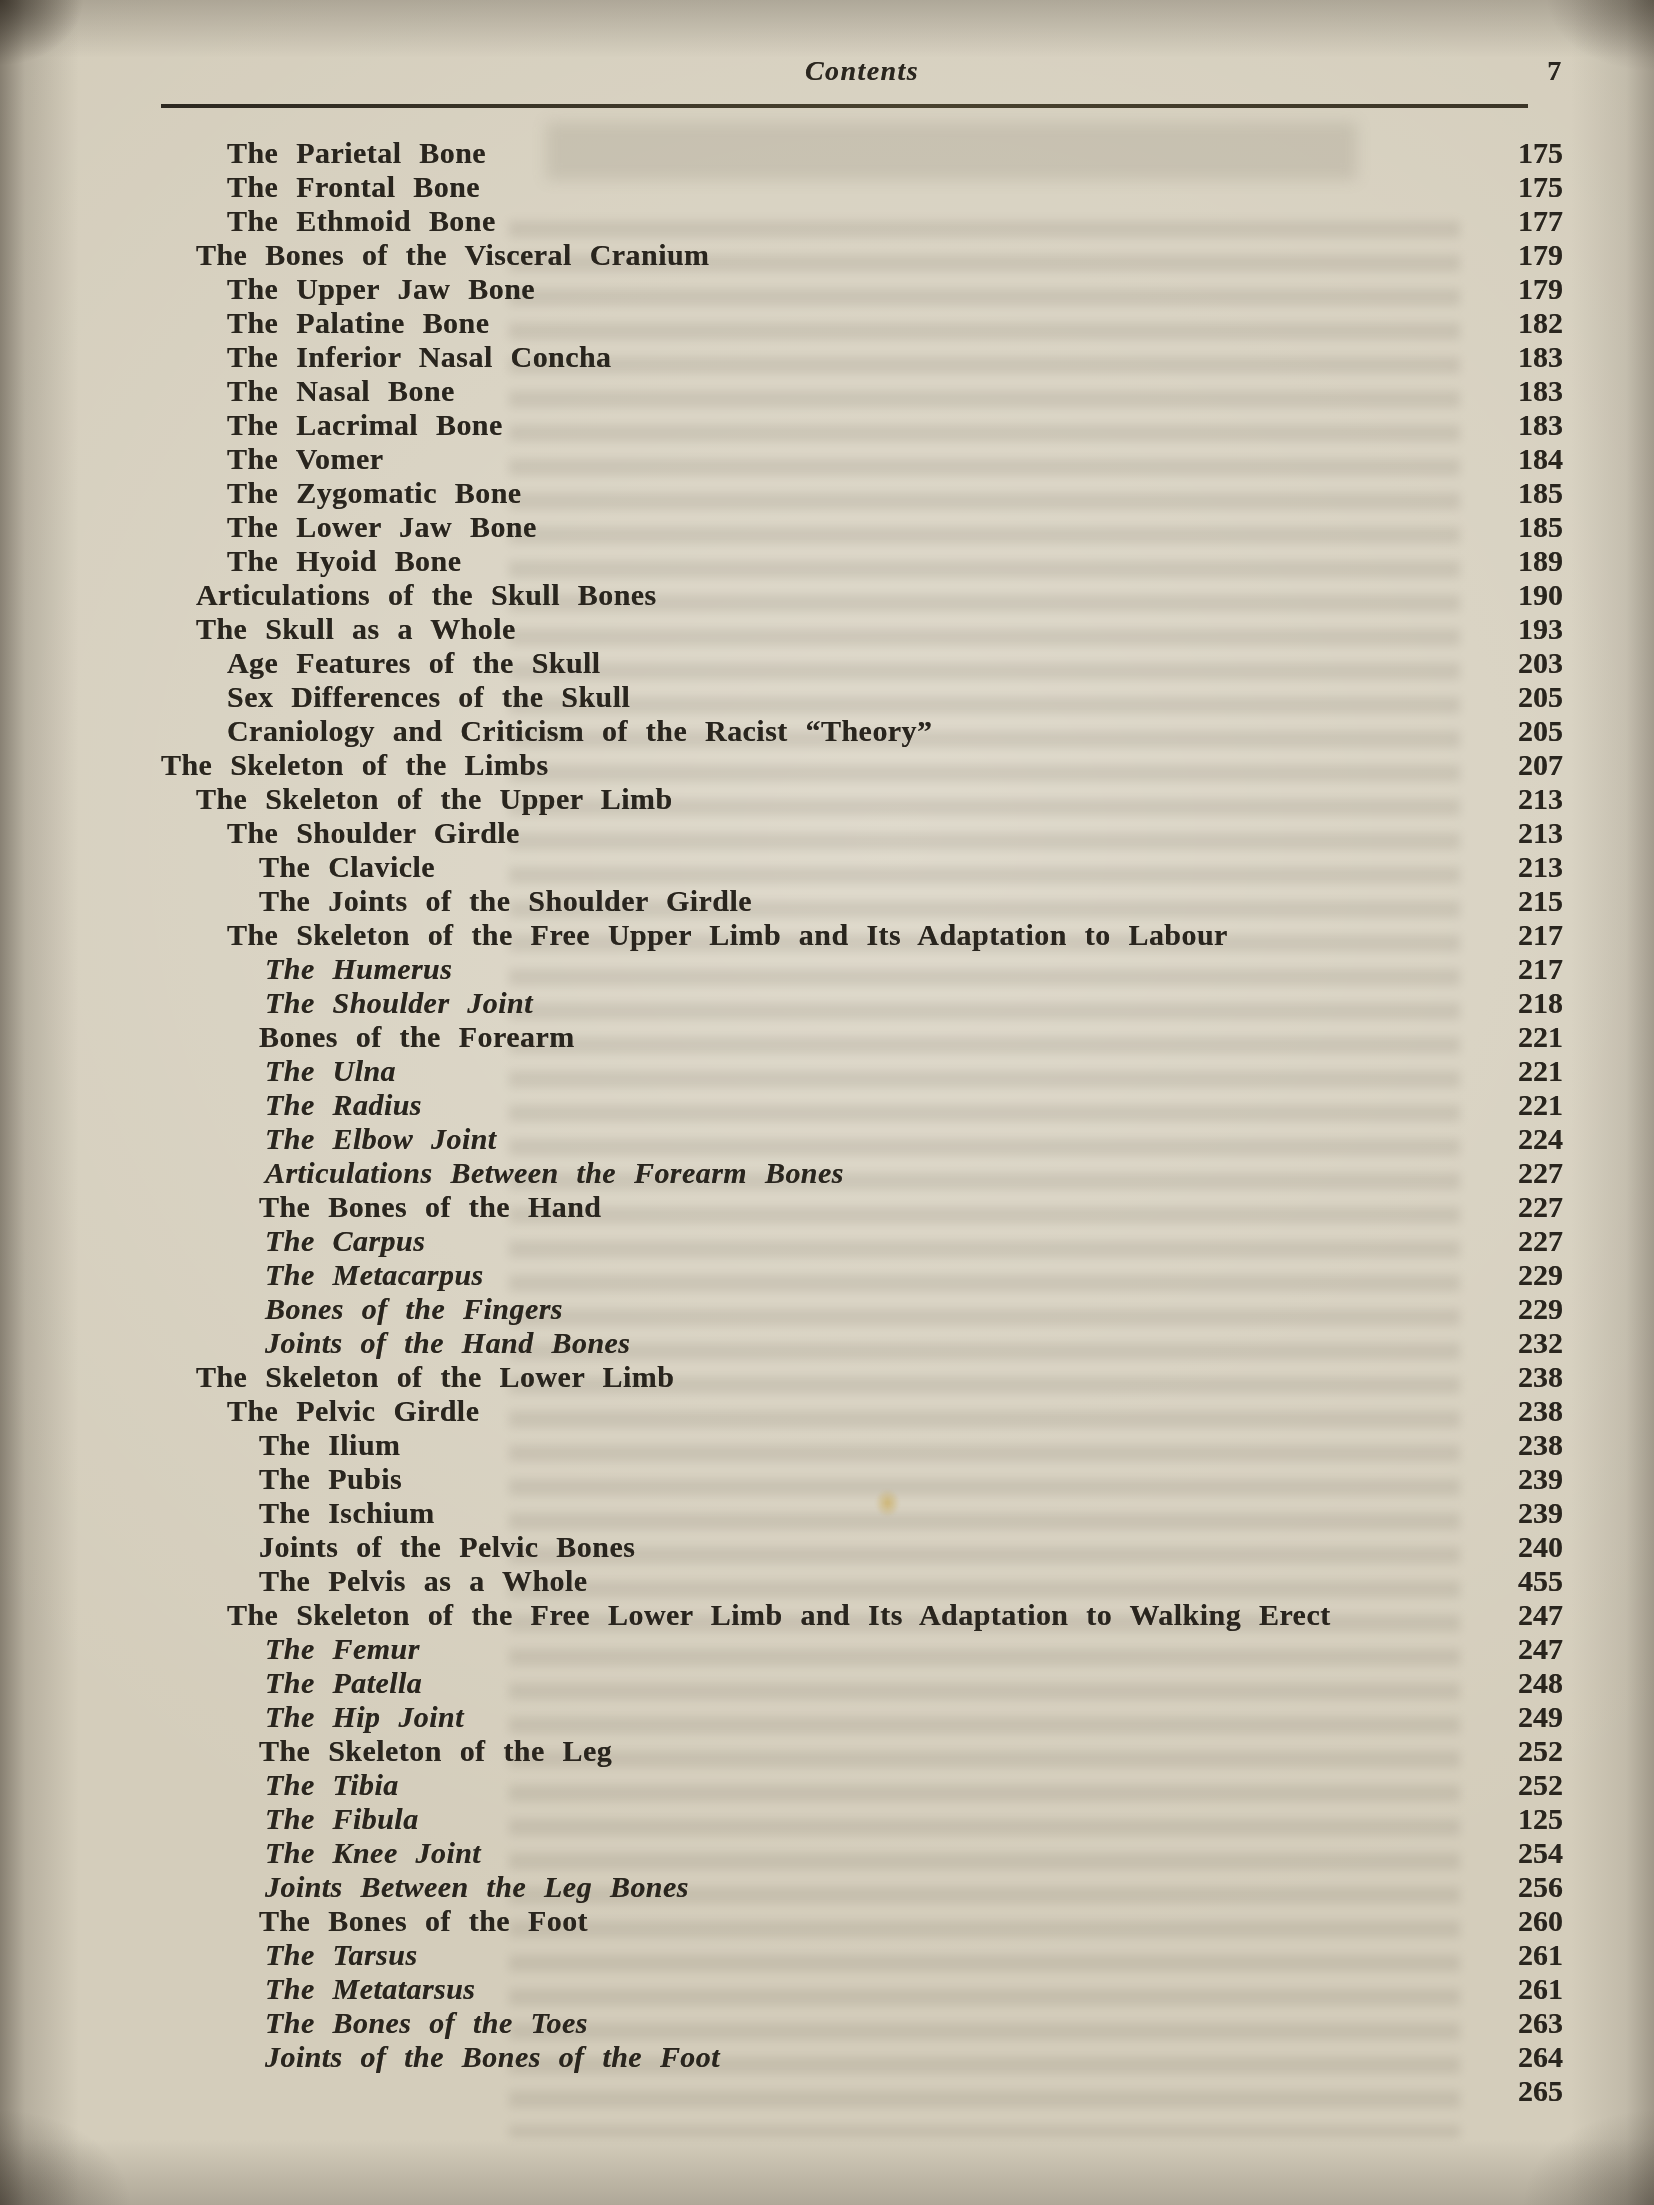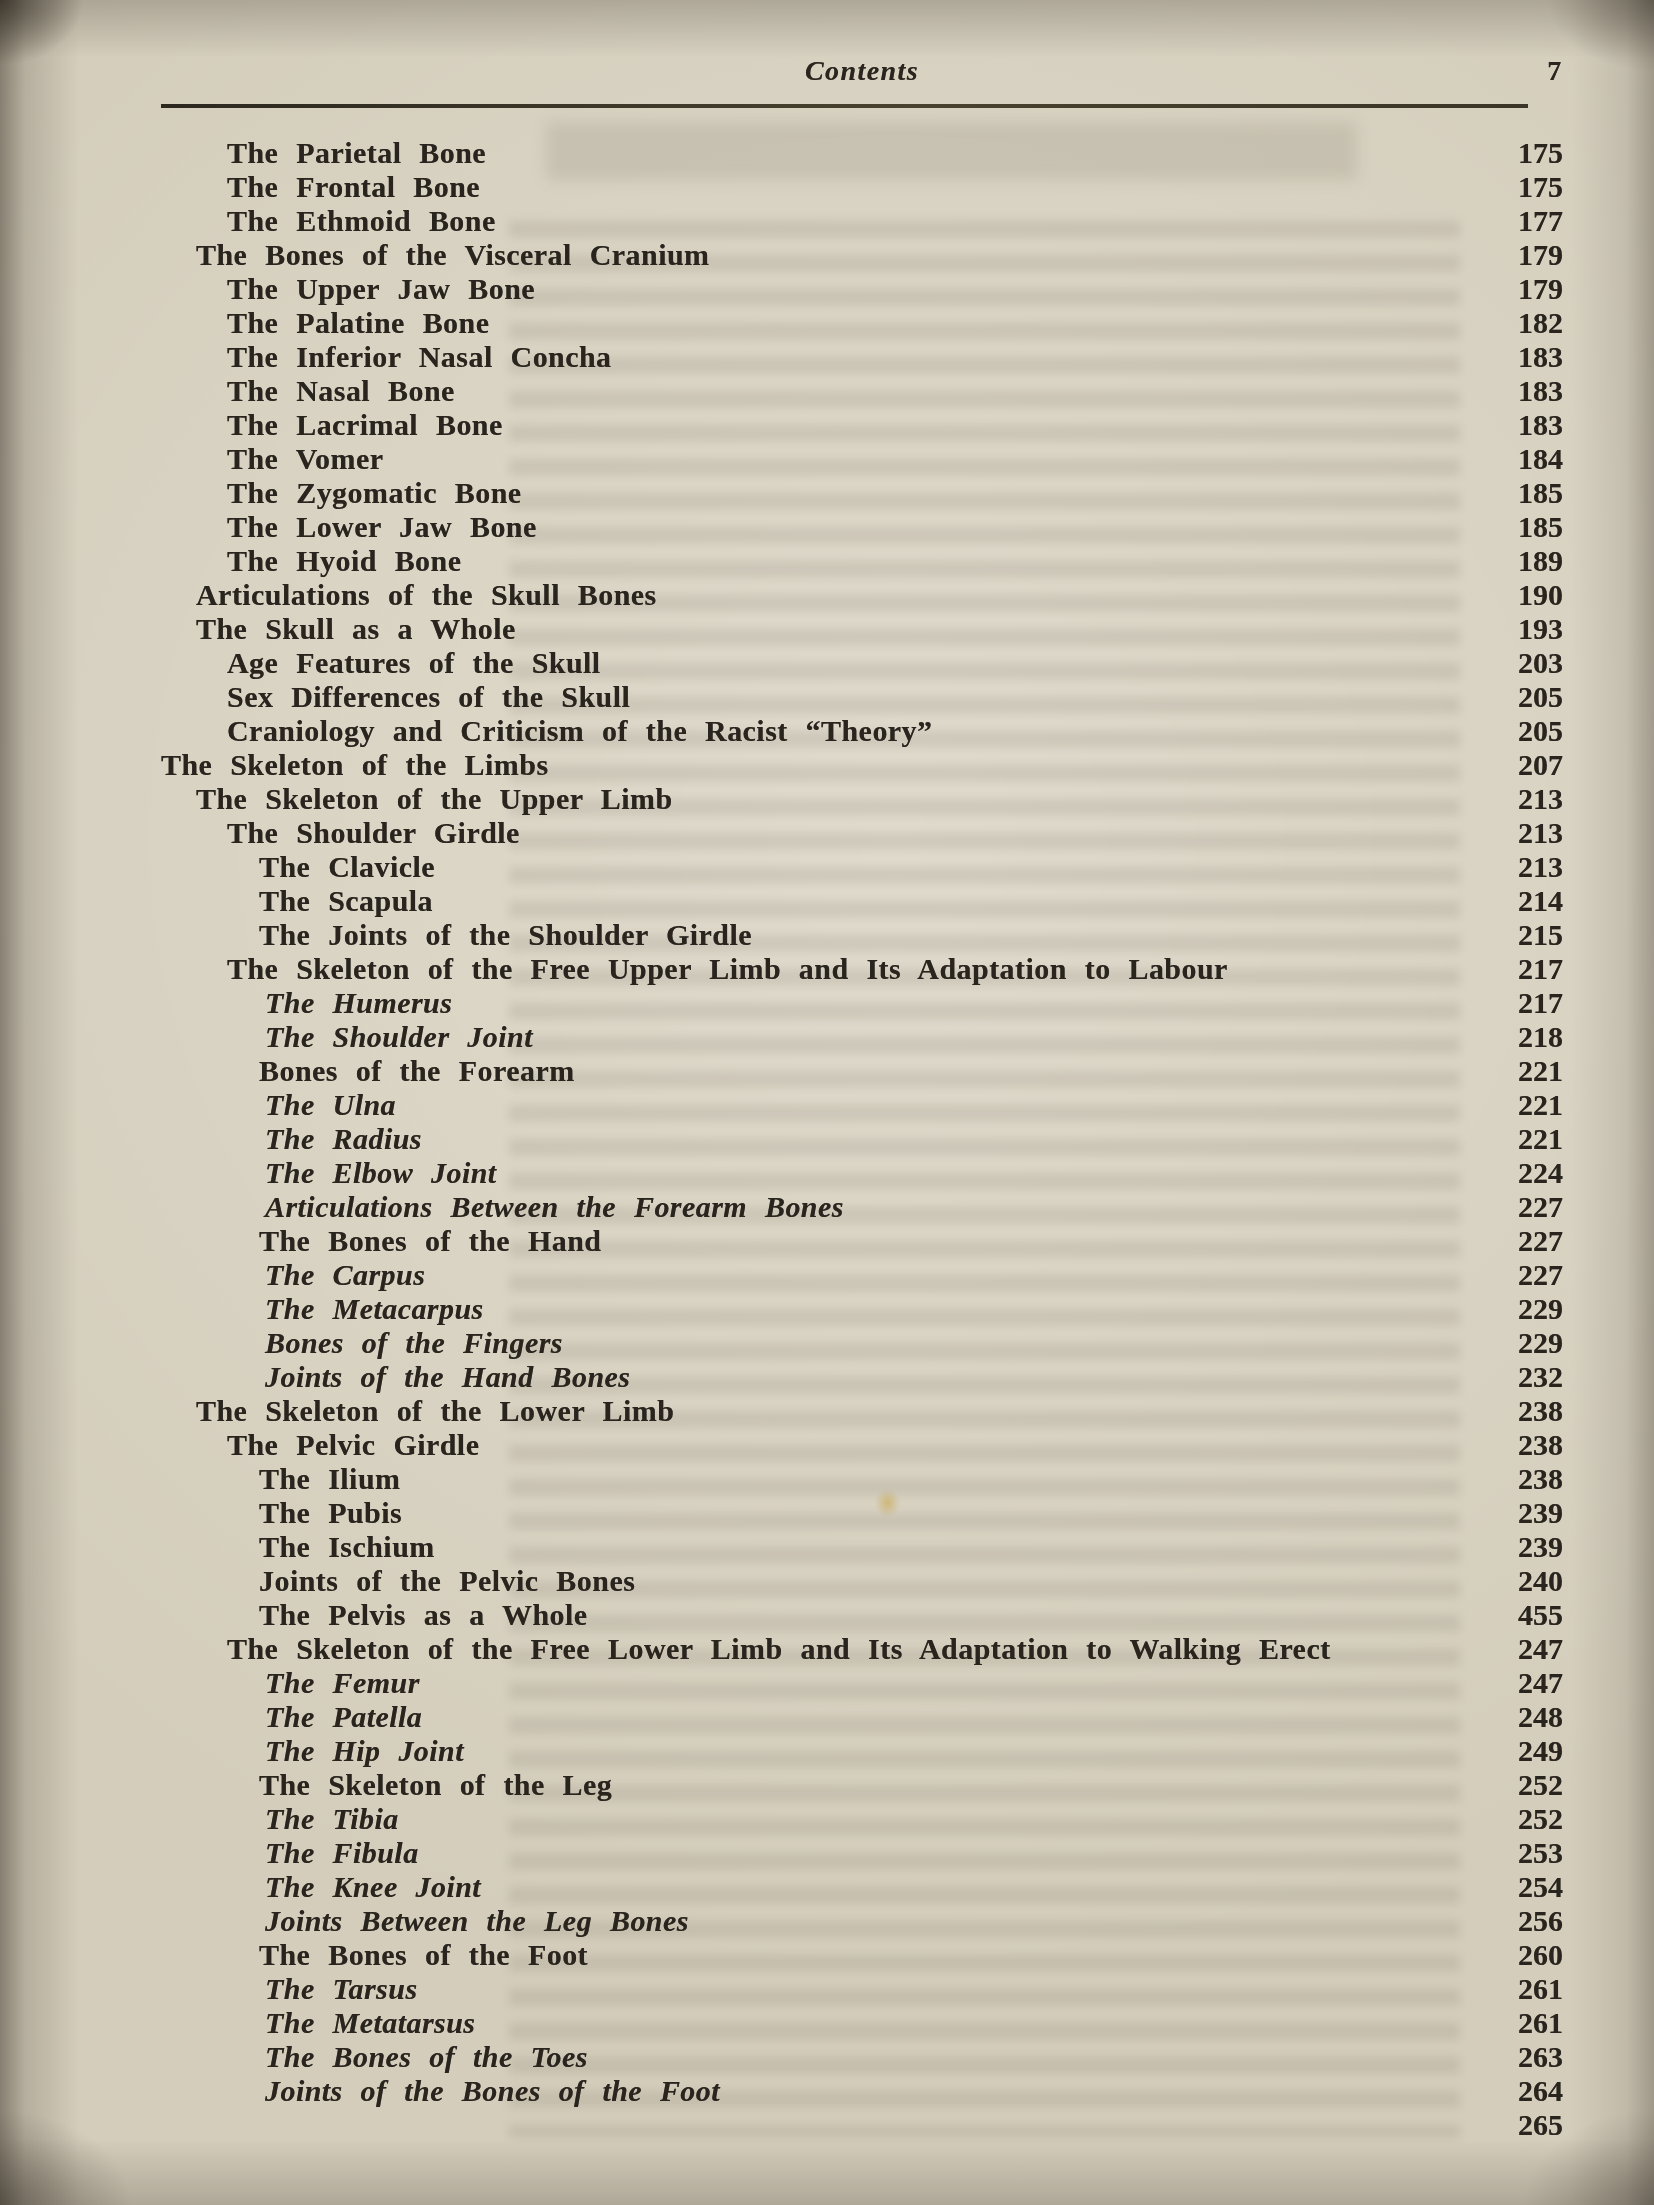--- a/index.html
+++ b/index.html
@@ -222,24 +222,20 @@
       </div>
       <div class="toc-row indent-2 style-bold">
         <span class="toc-title">The Shoulder Girdle</span>
         <span class="toc-page">213</span>
       </div>
       <div class="toc-row indent-3 style-bold">
         <span class="toc-title">The Clavicle</span>
         <span class="toc-page">213</span>
       </div>
       <div class="toc-row indent-3 style-bold">
-        <span class="toc-title">The Scapula</span>
-        <span class="toc-page">214</span>
-      </div>
-      <div class="toc-row indent-3 style-bold">
         <span class="toc-title">The Joints of the Shoulder Girdle</span>
         <span class="toc-page">215</span>
       </div>
       <div class="toc-row indent-2 style-bold">
         <span class="toc-title">The Skeleton of the Free Upper Limb and Its Adaptation to Labour</span>
         <span class="toc-page">217</span>
       </div>
       <div class="toc-row indent-3 style-italic">
         <span class="toc-title">The Humerus</span>
         <span class="toc-page">217</span>
@@ -335,21 +331,21 @@
       <div class="toc-row indent-3 style-bold">
         <span class="toc-title">The Skeleton of the Leg</span>
         <span class="toc-page">252</span>
       </div>
       <div class="toc-row indent-3 style-italic">
         <span class="toc-title">The Tibia</span>
         <span class="toc-page">252</span>
       </div>
       <div class="toc-row indent-3 style-italic">
         <span class="toc-title">The Fibula</span>
-        <span class="toc-page">253</span>
+        <span class="toc-page">125</span>
       </div>
       <div class="toc-row indent-3 style-italic">
         <span class="toc-title">The Knee Joint</span>
         <span class="toc-page">254</span>
       </div>
       <div class="toc-row indent-3 style-italic">
         <span class="toc-title">Joints Between the Leg Bones</span>
         <span class="toc-page">256</span>
       </div>
       <div class="toc-row indent-3 style-bold">

